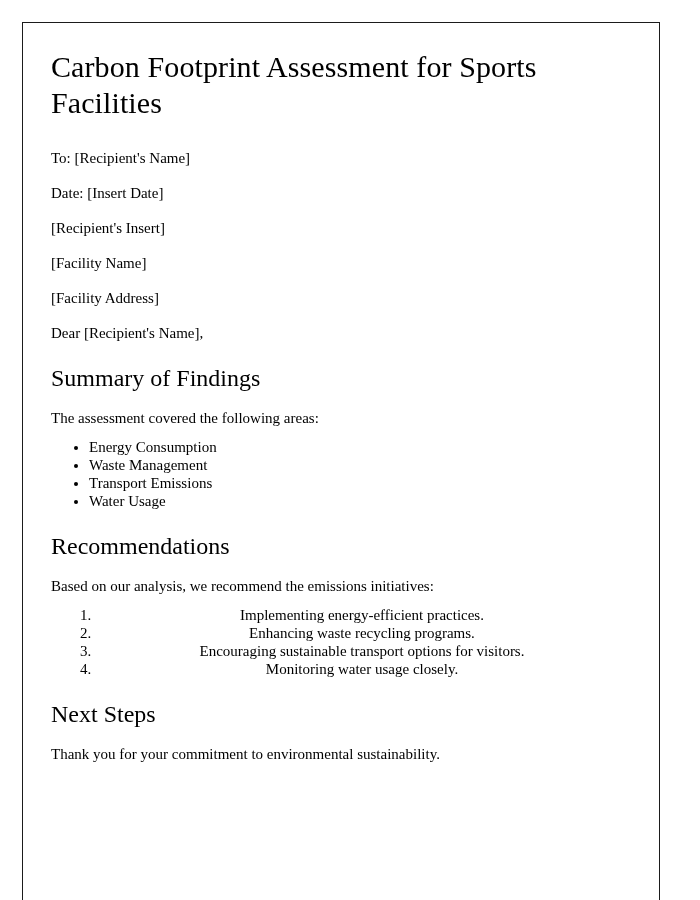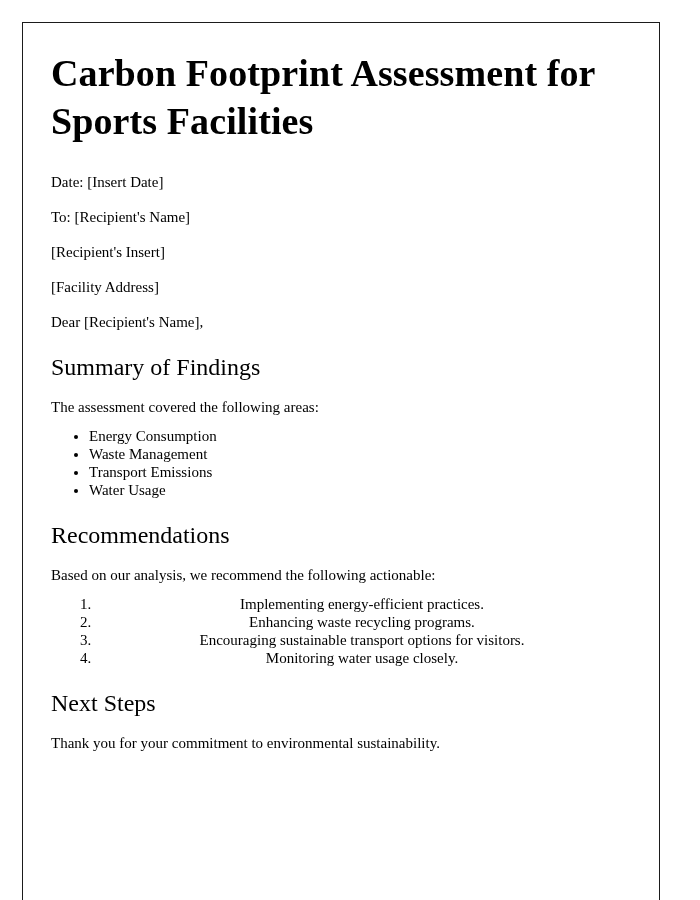--- a/index.html
+++ b/index.html
@@ -28,23 +28,23 @@
     background: #ffffff;
     padding: 26px 30px 40px 28px;
   }
 
   .doc-body {
     width: 100%;
   }
 
   
   h1.doc-title {
-    font-size: 38px;
-    line-height: 48px;
-    font-weight: bold;
+    font-size: 30px;
+    line-height: 36px;
+    font-weight: normal;
     margin: 0 0 0 0;
     letter-spacing: 0.1px;
   }
 
   h2.section-heading {
     font-size: 24px;
     line-height: 28px;
     font-weight: normal;
     margin: 22px 0 4px 0;
   }
@@ -94,39 +94,40 @@
 </style>
 </head>
 <body>
 
 <div class="page-sheet">
   <div class="doc-body">
 
     <h1 class="doc-title">Carbon Footprint Assessment for Sports Facilities</h1>
 
     <div class="meta-block">
+      <p class="doc-line">To: [Recipient's Name]</p>
       <p class="doc-line">Date: [Insert Date]</p>
-      <p class="doc-line">To: [Recipient's Name]</p>
       <p class="doc-line">[Recipient's Insert]</p>
+      <p class="doc-line">[Facility Name]</p>
       <p class="doc-line">[Facility Address]</p>
       <p class="doc-line">Dear [Recipient's Name],</p>
     </div>
 
 
     <h2 class="section-heading">Summary of Findings</h2>
     <p class="doc-para after-heading-para">The assessment covered the following areas:</p>
     <ul class="doc-list">
       <li>Energy Consumption</li>
       <li>Waste Management</li>
       <li>Transport Emissions</li>
       <li>Water Usage</li>
     </ul>
 
     <h2 class="section-heading">Recommendations</h2>
-    <p class="doc-para after-heading-para">Based on our analysis, we recommend the following actionable:</p>
+    <p class="doc-para after-heading-para">Based on our analysis, we recommend the emissions initiatives:</p>
     <ol class="doc-list">
       <li>Implementing energy-efficient practices.</li>
       <li>Enhancing waste recycling programs.</li>
       <li>Encouraging sustainable transport options for visitors.</li>
       <li>Monitoring water usage closely.</li>
     </ol>
 
     <h2 class="section-heading">Next Steps</h2>
 
     <p class="doc-para">Thank you for your commitment to environmental sustainability.</p>

